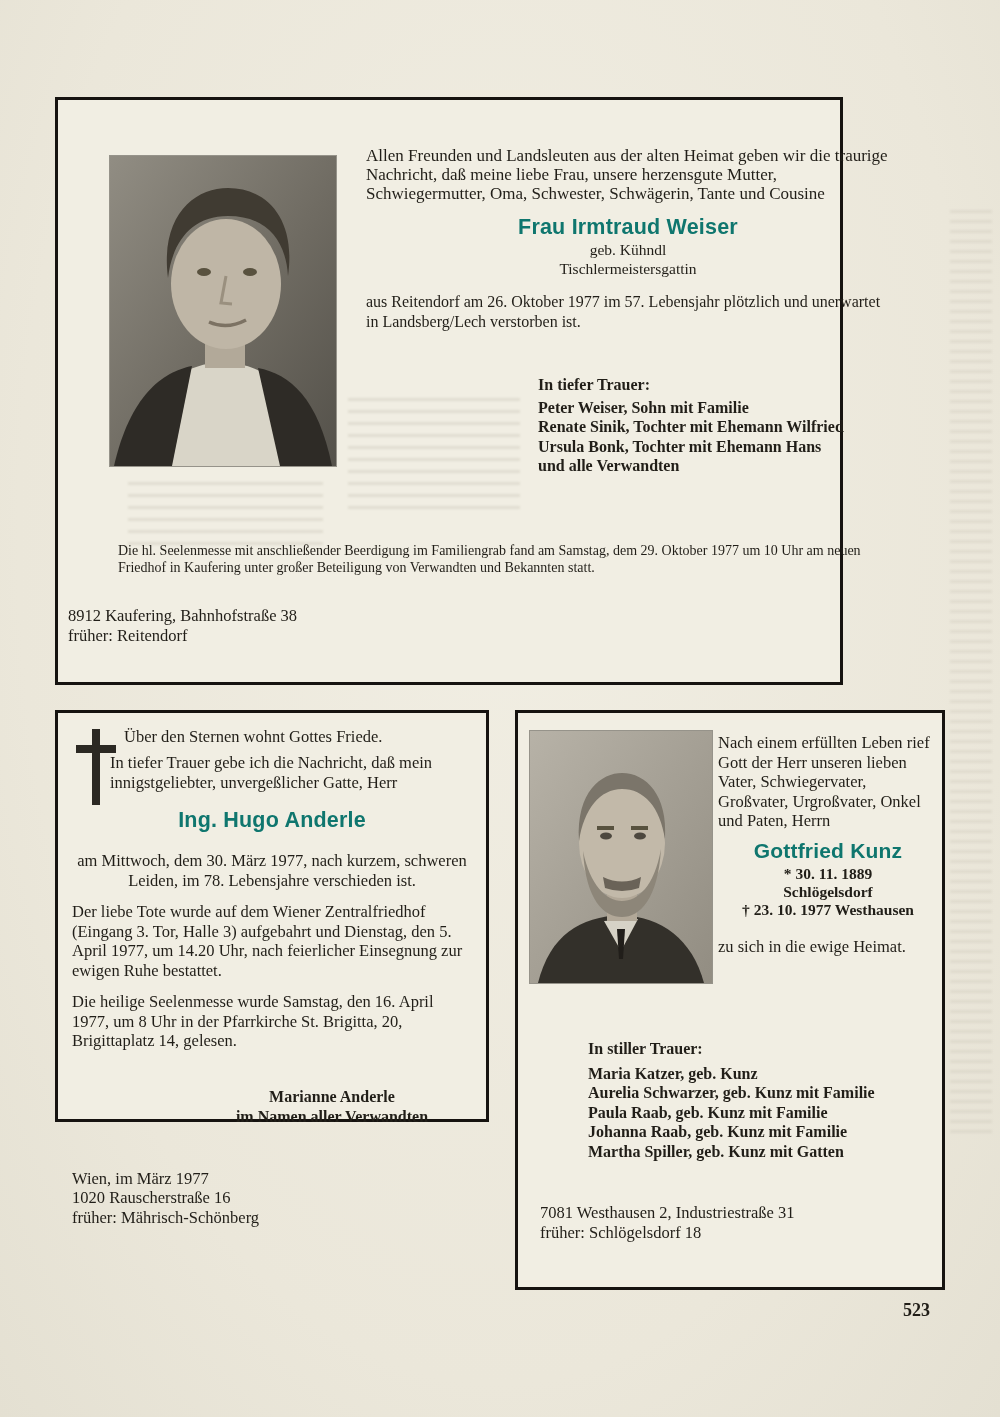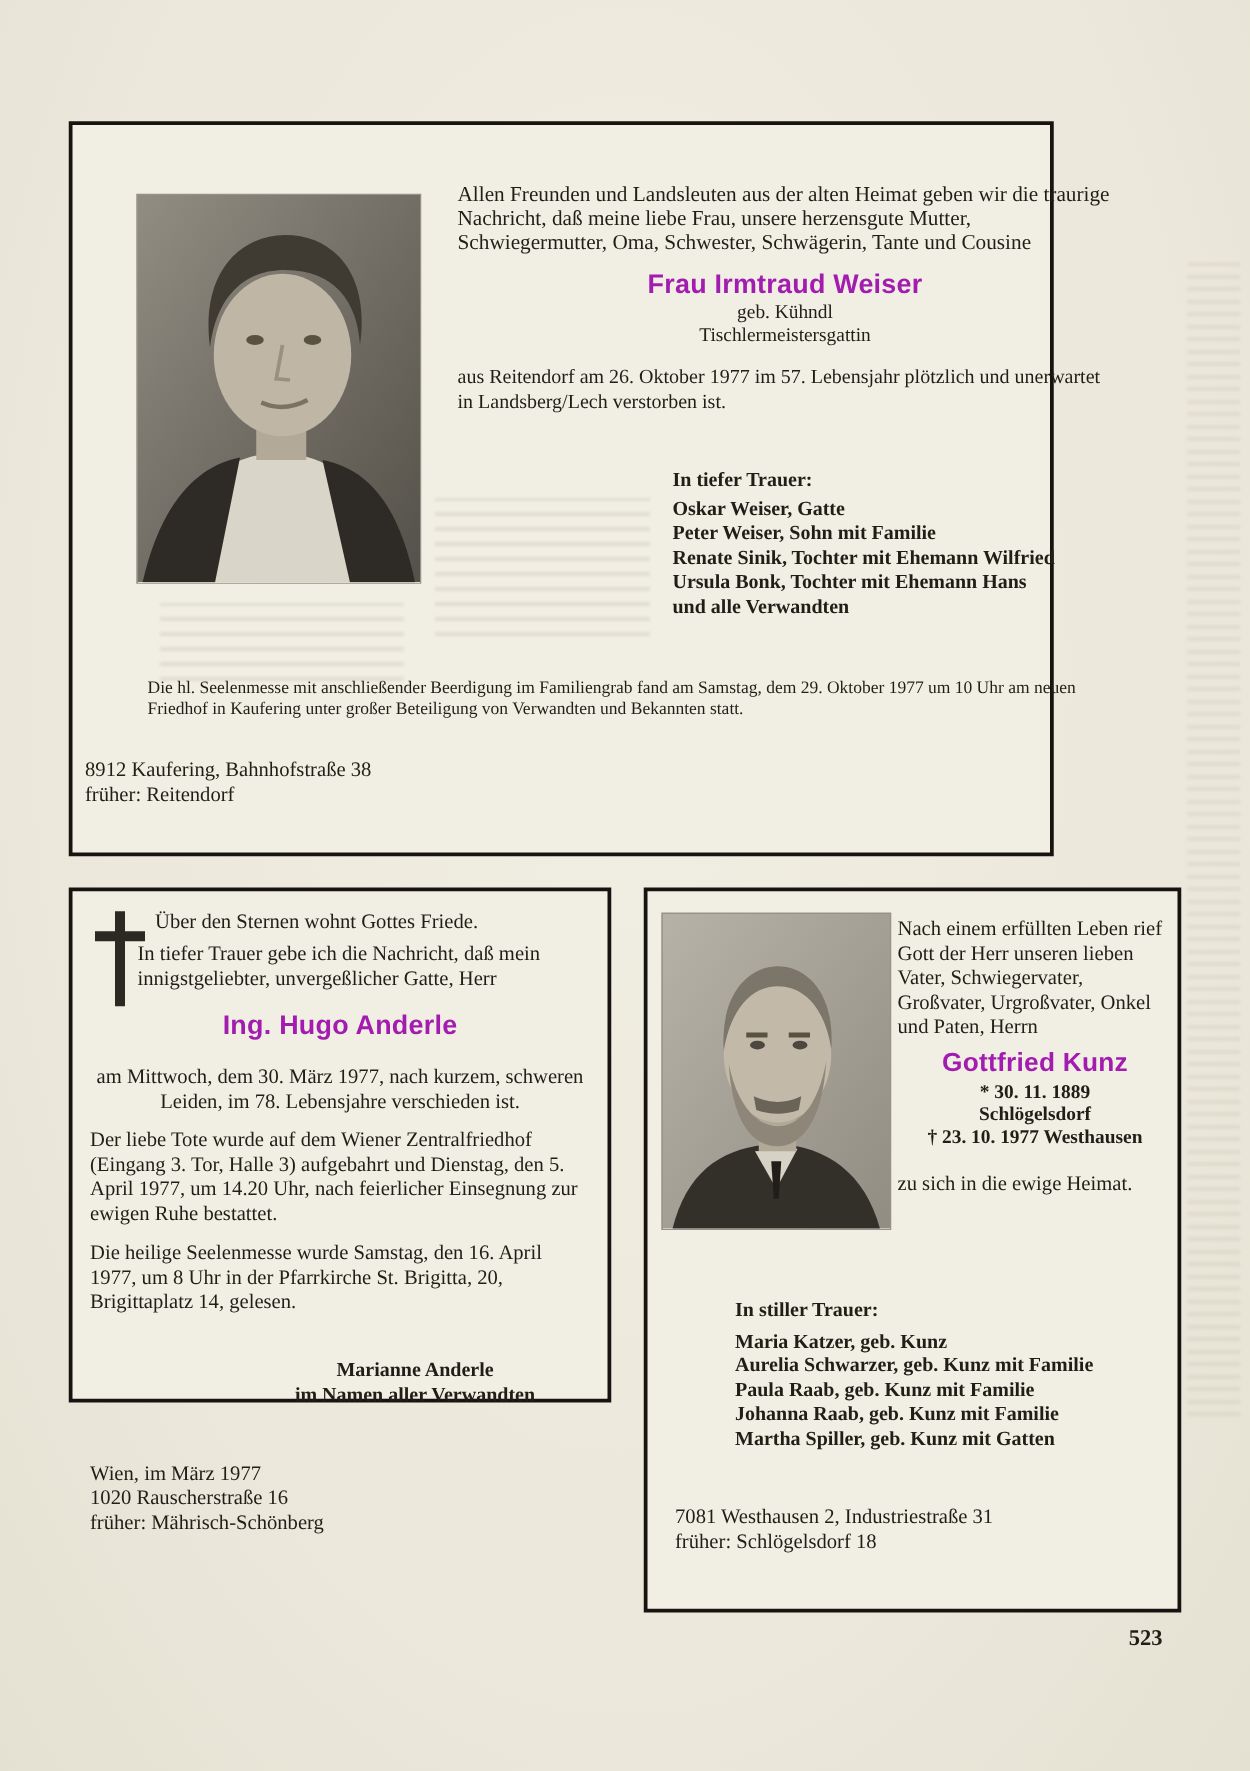--- a/index.html
+++ b/index.html
@@ -16,21 +16,21 @@
   .notice {
     position:absolute;
     border:3px solid #161310;
     background:#f1eee3;
   }
   .photo { position:absolute; overflow:hidden; box-shadow:0 0 0 1px rgba(40,36,28,.45); }
   .photo svg { display:block; width:100%; height:100%; }
 
   .headline {
     font-family:"Liberation Sans","DejaVu Sans",sans-serif;
-    font-weight:700; font-size:21.5px; text-align:center; letter-spacing:.2px; color:#a21caf;
+    font-weight:700; font-size:21.5px; text-align:center; letter-spacing:.2px; color:#0f766e;
   }
   p { hyphens:auto; }
 
   
   .notice-weiser { left:55px; top:97px; width:788px; height:588px; }
   .photo-weiser  { left:52px; top:56px; width:226px; height:310px; }
   .weiser-col    { position:absolute; left:308px; top:46px; width:524px; }
   .weiser-col .intro { font-size:17px; line-height:19px; }
   .weiser-col .headline { margin-top:12px; }
   .center-sub { text-align:center; font-size:15.5px; line-height:19px; }
@@ -102,21 +102,20 @@
     </figure>
 
     <div class="weiser-col">
       <p class="intro">Allen Freunden und Landsleuten aus der alten Heimat geben wir die traurige Nachricht, daß meine liebe Frau, unsere herzensgute Mutter, Schwiegermutter, Oma, Schwester, Schwägerin, Tante und Cousine</p>
       <h2 class="headline">Frau Irmtraud Weiser</h2>
       <p class="center-sub">geb. Kühndl</p>
       <p class="center-sub">Tischlermeistersgattin</p>
       <p class="death-info">aus Reitendorf am 26. Oktober 1977 im 57. Lebensjahr plötzlich und unerwartet in Landsberg/Lech verstorben ist.</p>
       <div class="mourning-block">
         <p class="mourning-header">In tiefer Trauer:</p>
-        <p>Oskar Weiser, Gatte</p>
         <p>Peter Weiser, Sohn mit Familie</p>
         <p>Renate Sinik, Tochter mit Ehemann Wilfried</p>
         <p>Ursula Bonk, Tochter mit Ehemann Hans</p>
         <p>und alle Verwandten</p>
       </div>
     </div>
 
     <p class="funeral-note">Die hl. Seelenmesse mit anschließender Beerdigung im Familiengrab fand am Samstag, dem 29. Oktober 1977 um 10 Uhr am neuen Friedhof in Kaufering unter großer Beteiligung von Verwandten und Bekannten statt.</p>
 
     <div class="weiser-address">

